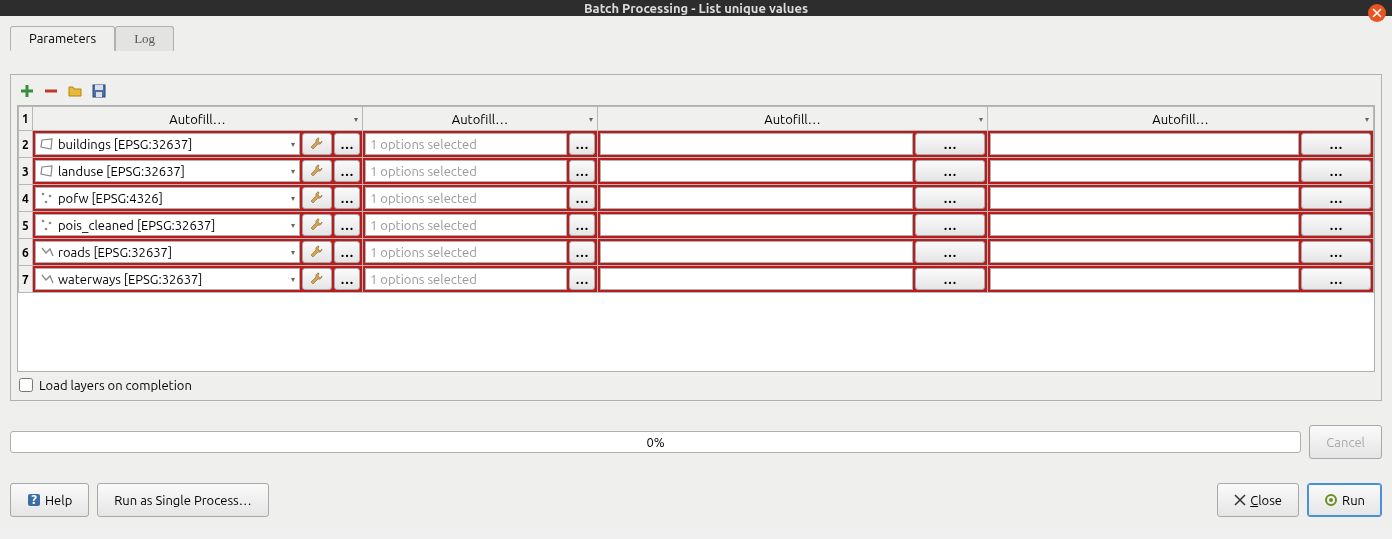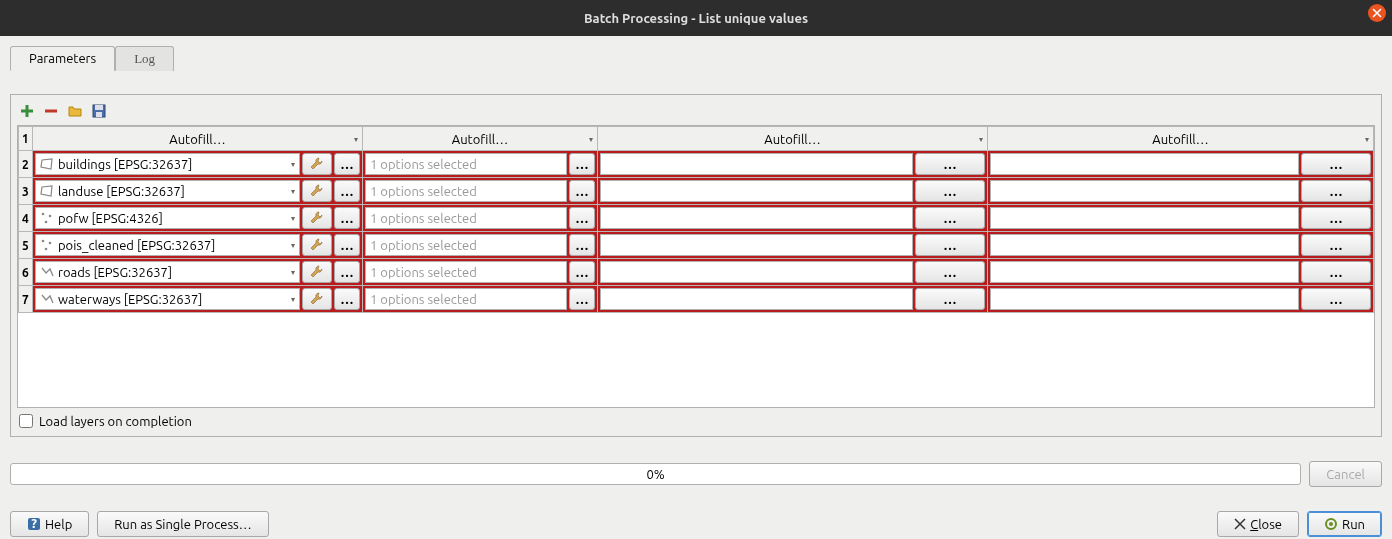--- a/index.html
+++ b/index.html
@@ -1,19 +1,19 @@
 <!DOCTYPE html>
 <html><head>
 <meta charset="utf-8">
 <style>
 * { box-sizing: border-box; margin: 0; padding: 0; font-family: "Ubuntu", "Segoe UI", sans-serif; font-size: 13px; }
 body { background: #f0f0f0; width: 1392px; height: 539px; overflow: hidden; }
 
 
-.titlebar { background: #2d2d2d; color: #ddd; height: 36px; display: flex; align-items: center; justify-content: center; position: relative; }
+.titlebar { background: #2d2d2d; color: #ddd; height: 16px; display: flex; align-items: center; justify-content: center; position: relative; }
 .titlebar .title { font-weight: bold; }
 .titlebar .close { position: absolute; right: 6px; top: 4px; width: 18px; height: 18px; border-radius: 50%; background: #e95420; display: flex; align-items: center; justify-content: center; color: #fff; font-size: 12px; cursor: pointer; }
 
 
 .dialog-body { background: #efefed; padding: 10px; height: calc(100% - 28px); display: flex; flex-direction: column; gap: 24px; }
 
 
 .tabbar { display: flex; gap: 0; }
 .tab { border: 1px solid #b0b0b0; border-bottom: none; padding: 4px 18px; background: #efefed; border-radius: 3px 3px 0 0; cursor: pointer; }
 .tab.active { background: #efefed; border-bottom: 1px solid #efefed; position: relative; z-index: 2; }
@@ -45,21 +45,21 @@
 .field-text { flex: 1; background: #fff; border: 1px solid #b0b0b0; height: 22px; display: flex; align-items: center; padding: 0 4px; color: #999; }
 .value-input { flex: 1; background: #fff; border: 1px solid #b0b0b0; height: 22px; padding: 0 4px; }
 
 
 .check-row { display: flex; align-items: center; gap: 6px; padding: 2px; }
 .check-row input { width: 14px; height: 14px; }
 
 
 .progress-row { display: flex; gap: 8px; align-items: center; }
 .progress { flex: 1; height: 22px; border: 1px solid #b0b0b0; background: #fff; display: flex; align-items: center; justify-content: center; border-radius: 3px; }
-.btn { height: 26px; padding: 4px 16px; background: linear-gradient(#fafafa,#e5e5e5); border: 1px solid #a8a8a8; border-radius: 3px; cursor: pointer; display: flex; align-items: center; gap: 4px; }
+.btn { height: 26px; padding: 16px 16px; background: linear-gradient(#fafafa,#e5e5e5); border: 1px solid #a8a8a8; border-radius: 3px; cursor: pointer; display: flex; align-items: center; gap: 4px; }
 .btn.disabled { color: #aaa; cursor: default; }
 .btn.primary { border: 1px solid #4a90d9; box-shadow: 0 0 0 1px #4a90d9 inset; }
 
 
 .bottom-row { display: flex; gap: 8px; }
 .spacer { flex: 1; }
 
 
 svg { display: block; }
 </style>

